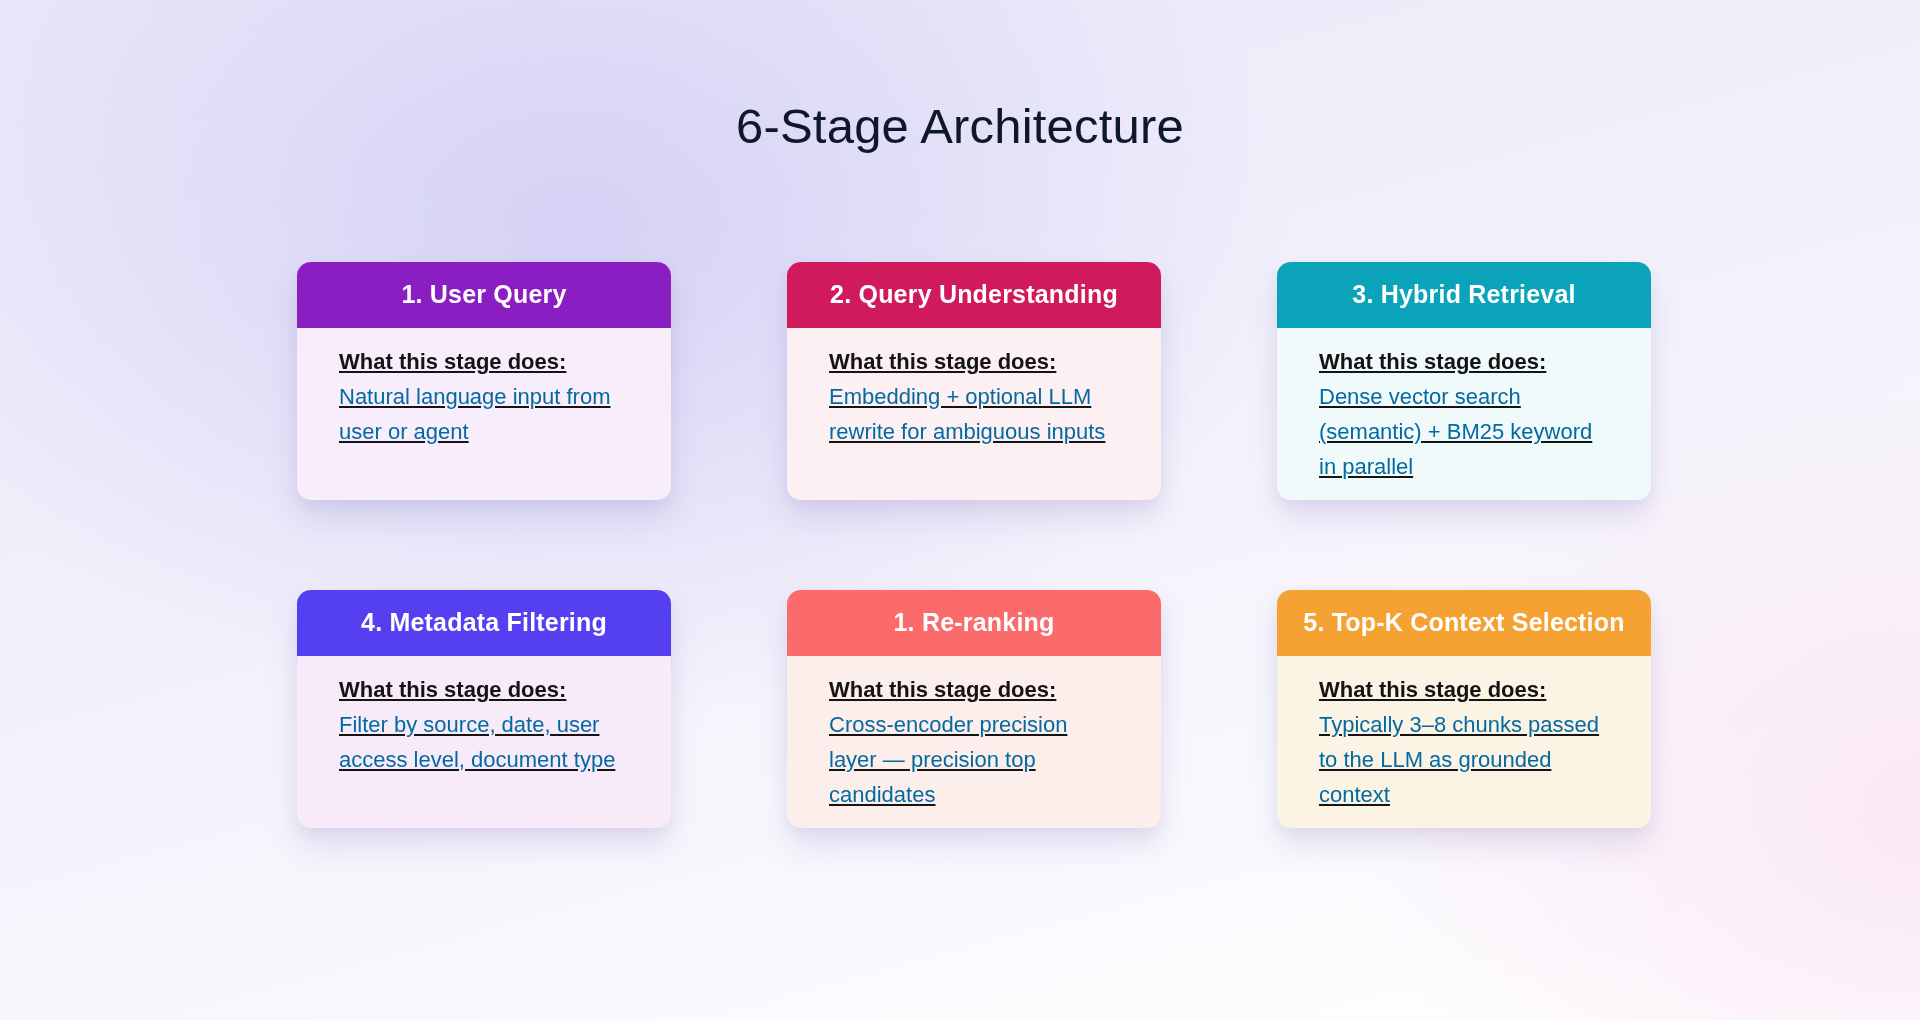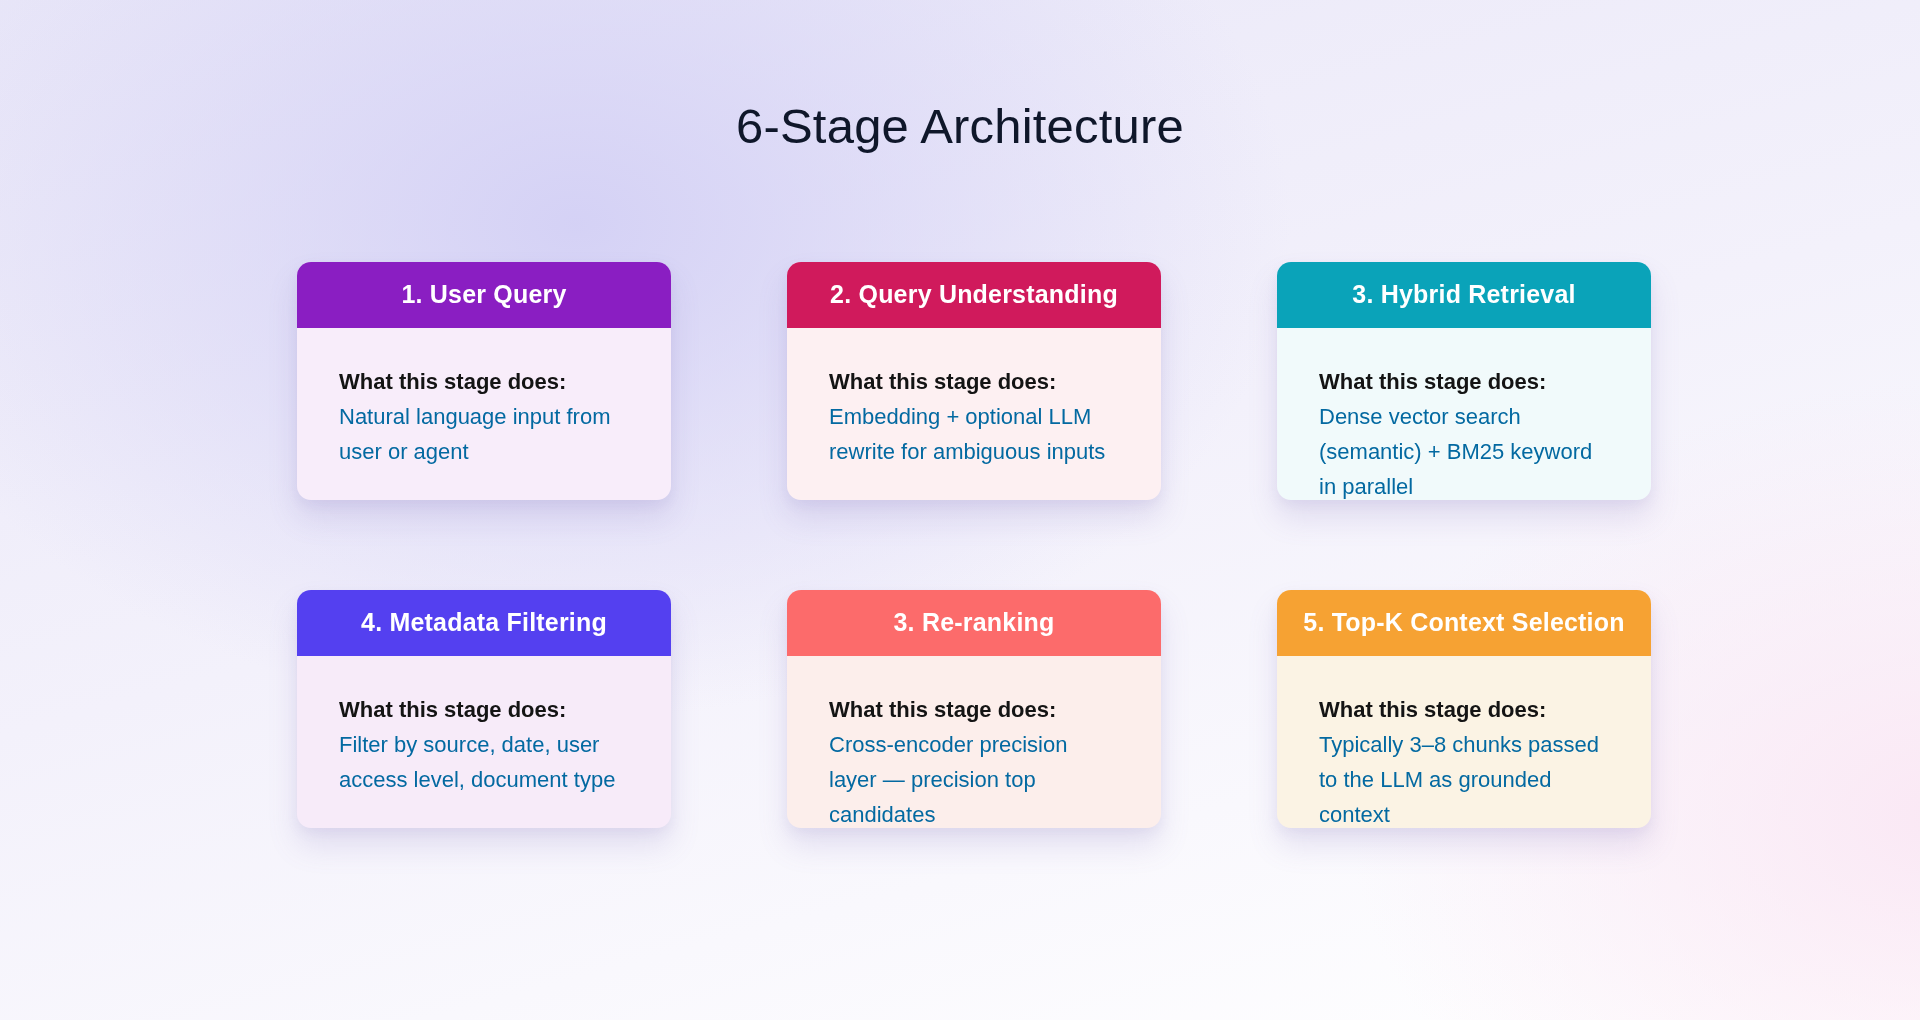--- a/index.html
+++ b/index.html
@@ -39,24 +39,25 @@
   }
   .card-header {
     background: var(--header-color, #888);
     height: 66px; flex: 0 0 66px;
     display: flex; align-items: center; justify-content: center;
   }
   .card-header span {
     color: #ffffff; font-weight: bold; font-size: 25px; letter-spacing: 0.2px;
   }
   .card-body {
-    padding: 36px 40px 0 42px;
+    padding: 16px 40px 0 42px;
     font-size: 22px;
     line-height: 35px;
     color: #141414;
+    text-decoration: underline;
   }
   .card-label { font-weight: bold; }
   .card-desc { font-weight: 400; color: #0369a1; }
 </style>
 </head>
 <body>
 
 <div class="page">
 
   <header class="titles">
@@ -100,21 +101,21 @@
         <span>4. Metadata Filtering</span>
       </div>
       <div class="card-body">
         <p class="card-label">What this stage does:</p>
         <p class="card-desc">Filter by source, date, user access level, document type</p>
       </div>
     </section>
 
     <section class="card" style="--header-color: #FC6B6B; --body-bg: #FCEEEB;">
       <div class="card-header">
-        <span>3. Re-ranking</span>
+        <span>1. Re-ranking</span>
       </div>
       <div class="card-body">
         <p class="card-label">What this stage does:</p>
         <p class="card-desc">Cross-encoder precision layer — precision top candidates</p>
       </div>
     </section>
 
     <section class="card" style="--header-color: #F6A233; --body-bg: #FBF3E4;">
       <div class="card-header">
         <span>5. Top-K Context Selection</span>

